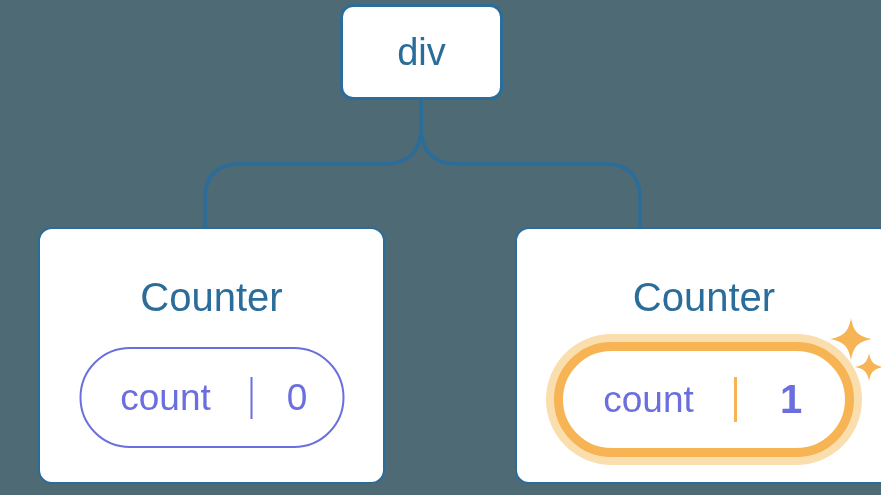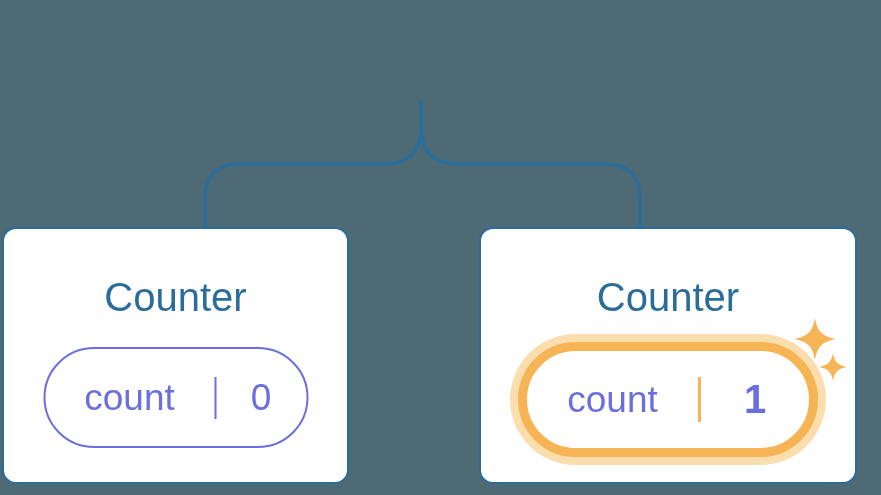--- a/index.html
+++ b/index.html
@@ -37,20 +37,21 @@
     font-weight: 500;
   }
   .card {
     position: absolute;
     top: 227px;
     height: 257px;
     background: var(--card-bg, #fff);
     border: 2.5px solid var(--blue, #2b6d9a);
     border-radius: 14px;
     box-sizing: border-box;
+    margin-left: 36px;
   }
   .card-left  { left: 2px;   width: 347px; }
   .card-right { left: 479px; width: 378px; }
   .card-title {
     position: absolute;
     top: 48px; left: 0; right: 0;
     text-align: center;
     color: var(--blue, #2b6d9a);
     font-size: 40px;
     font-weight: 500;
@@ -108,20 +109,23 @@
 </head>
 <body>
 
 <div class="stage">
 
   <svg class="connectors" viewBox="0 0 881 495" aria-hidden="true">
     <path class="conn" d="M421,100 L421,127 Q421,164 384,164 L240,164 Q205,164 205,199 L205,228"></path>
     <path class="conn" d="M421,100 L421,127 Q421,164 458,164 L605,164 Q640,164 640,199 L640,228"></path>
   </svg>
 
+  <div class="node-div">
+    <span>div</span>
+  </div>
 
   <div class="card card-left">
     <div class="card-title">Counter</div>
     <div class="pill pill-plain">
       <div class="pill-key">count</div>
       <div class="pill-value">0</div>
     </div>
   </div>
 
   <div class="card card-right">

